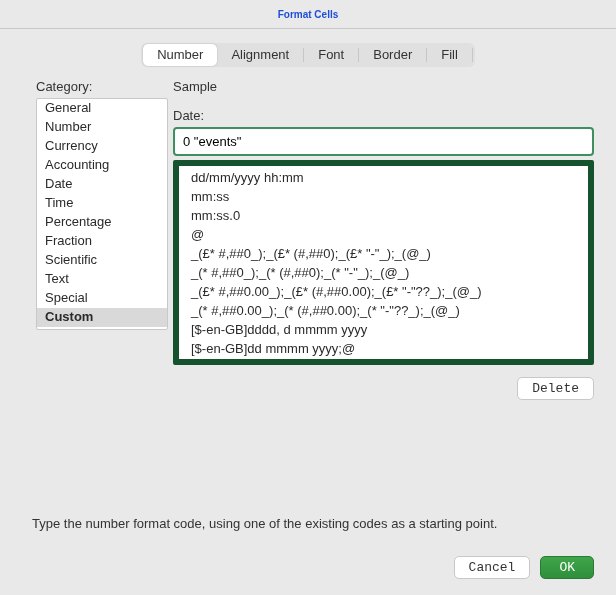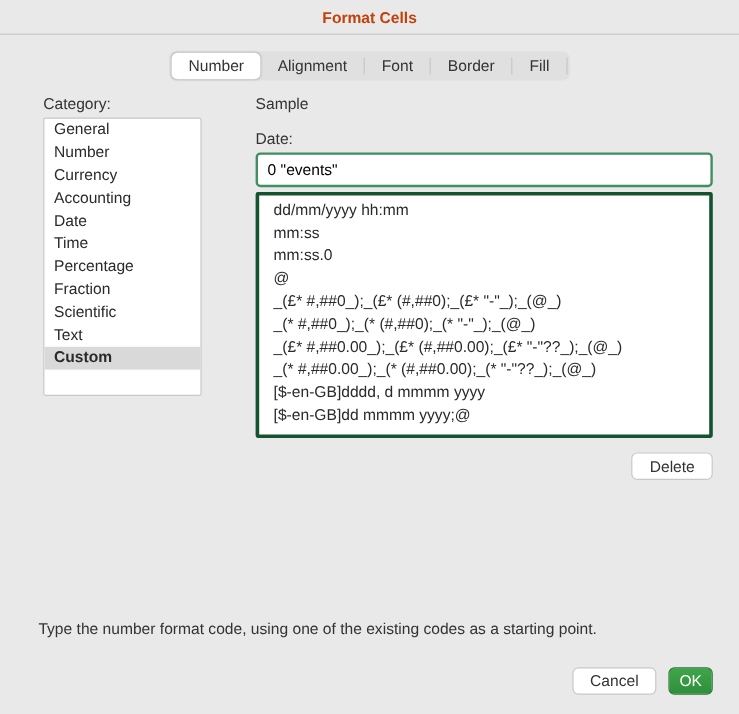--- a/index.html
+++ b/index.html
@@ -12,22 +12,22 @@
       color: #2a2a2a;
       overflow: hidden;
       position: relative;
     }
     .titlebar {
       height: 28px;
       display: flex;
       align-items: center;
       justify-content: center;
       font-weight: 600;
-      color: #c2410c;
-      font-size: 13px;
+      color: #1d4ed8;
+      font-size: 10px;
     }
     .divider-line {
       width: 100%;
       height: 1px;
       background: #c8c8c8;
     }
     .tabs-row {
       display: flex;
       justify-content: center;
       padding-top: 14px;
@@ -56,21 +56,21 @@
       box-shadow: 0 0 2px rgba(0,0,0,0.2);
     }
     .tab-sep {
       width: 1px;
       height: 14px;
       background: #c7c7c7;
     }
     .content {
       display: flex;
       padding: 0 22px 0 36px;
-      gap: 16px;
+      gap: 5px;
     }
     .left-col {
       width: 132px;
       flex: 0 0 auto;
     }
     .category-label, .sample-label, .type-label {
       font-size: 13px;
       color: #333;
       margin-bottom: 4px;
     }
@@ -88,21 +88,20 @@
       cursor: pointer;
       line-height: 14px;
     }
     .category-item.selected {
       background: #d9d9d9;
       font-weight: bold;
     }
     .right-col {
       flex: 1;
       min-width: 0;
-      margin-left: 29px;
     }
     .sample-box {
       background: #dcdcdc;
       border-radius: 4px;
       padding: 14px 12px;
       font-size: 13px;
       color: #333;
       min-height: 44px;
       display: flex;
       align-items: center;
@@ -116,21 +115,21 @@
       border-radius: 4px;
       padding: 5px 8px;
       font-size: 13px;
       font-family: inherit;
       outline: none;
       background: #fff;
     }
     .format-list {
       margin-top: 4px;
       background: #fff;
-      border: 3px solid #14532d;
+      border: 6px solid #14532d;
       border-radius: 2px;
       height: 205px;
       overflow: hidden;
       padding: 2px 0 0 0;
     }
     .format-item {
       padding: 0px 12px;
       font-size: 13px;
       color: #2a2a2a;
       cursor: pointer;
@@ -142,42 +141,42 @@
       justify-content: flex-end;
       margin-top: 12px;
     }
     .btn {
       background: #fff;
       border: 1px solid #c8c8c8;
       border-radius: 5px;
       padding: 3px 14px;
       font-size: 13px;
       cursor: pointer;
-      font-family: Liberation Sans, sans-serif;
+      font-family: Liberation Mono, monospace;
       color: #333;
     }
     .hint {
       position: absolute;
       left: 32px;
       bottom: 64px;
       font-size: 13px;
       color: #333;
     }
     .footer {
       position: absolute;
       right: 22px;
       bottom: 16px;
       display: flex;
       gap: 10px;
     }
     .btn-ok {
       background: linear-gradient(#3fa54a, #2f8f3c);
       border: 1px solid #2b7a34;
       color: #fff;
-      padding: 3px 8px;
+      padding: 3px 18px;
     }
   </style>
 </head>
 <body>
 
 <div class="titlebar">Format Cells</div>
 <div class="divider-line"></div>
 
 <div class="tabs-row">
   <div class="tabs">
@@ -200,20 +199,21 @@
         <div class="category-item">General</div>
         <div class="category-item">Number</div>
         <div class="category-item">Currency</div>
         <div class="category-item">Accounting</div>
         <div class="category-item">Date</div>
         <div class="category-item">Time</div>
         <div class="category-item">Percentage</div>
         <div class="category-item">Fraction</div>
         <div class="category-item">Scientific</div>
         <div class="category-item">Text</div>
+        <div class="category-item">Special</div>
         <div class="category-item selected">Custom</div>
       </div>
   </div>
   <div class="right-col">
     <div class="sample-label">Sample</div>
     <div class="type-section">
       <div class="type-label">Date:</div>
       <input class="type-input" type="text" value="0 &quot;events&quot;" style="">
       <div class="format-list" id="format-list">
           <div class="format-item">dd/mm/yyyy hh:mm</div>

